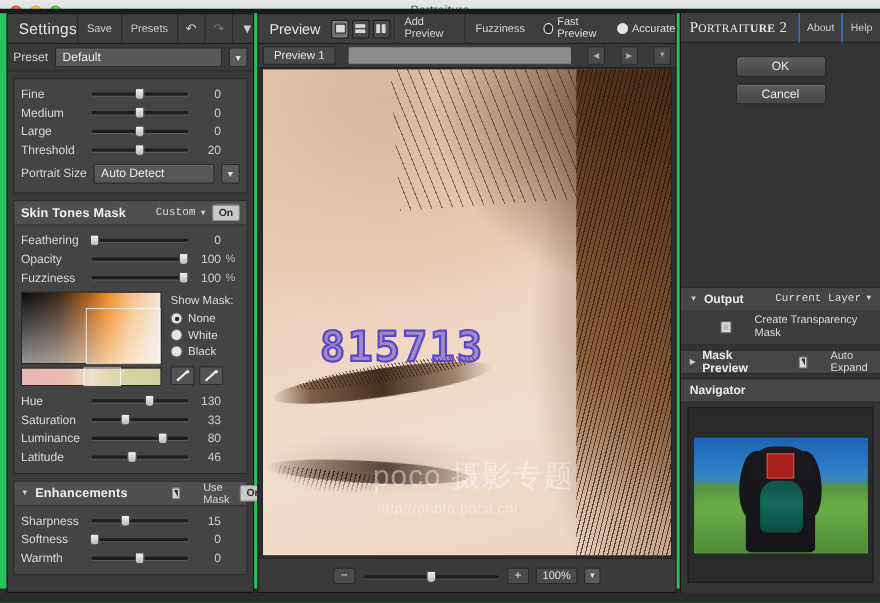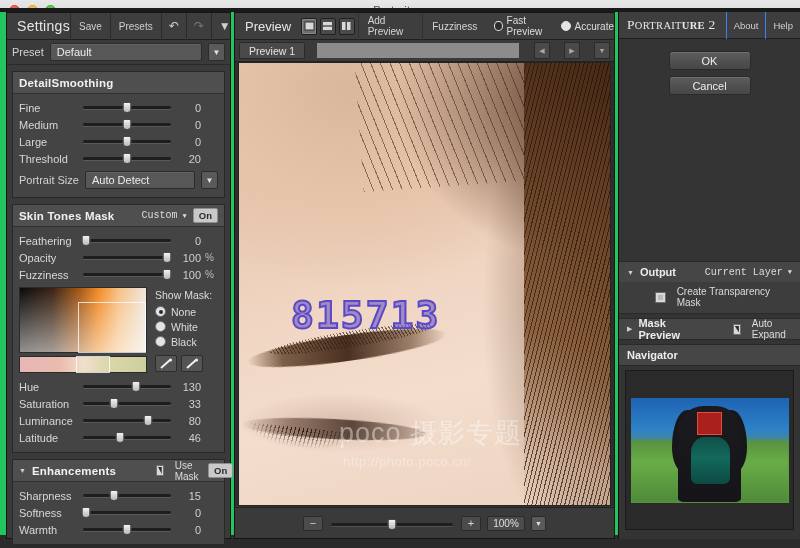--- a/index.html
+++ b/index.html
@@ -86,21 +86,21 @@
   .tri { font-size: 7px; color: #cfcfcf; }
   .spacer { flex: 1; }
   .mini-combo {
     font-size: 10px; color: #dcdcdc; display: flex; align-items: center; gap: 5px; font-family: Liberation Mono, monospace;
   }
   .onbtn {
     font-size: 9.5px; color: #2a2a2a; background: #c9c9c9;
     border: 1px solid #8f8f8f; border-radius: 2px; padding: 1px 5px;
     font-weight: bold;
   }
-  .chkrow { display: flex; align-items: center; gap: 11px; font-size: 10px; color: #dcdcdc; padding-left: 28px; }
+  .chkrow { display: flex; align-items: center; gap: 21px; font-size: 10px; color: #dcdcdc; padding-left: 28px; }
   .chk {
     width: 11px; height: 11px; background: #d8d8d8; border: 1px solid #6e6e6e;
     border-radius: 1px; position: relative;
   }
   .chk.on::after {
     content:''; position:absolute; left:1px; top:1px; right:1px; bottom:1px;
     background:#2c2c2c;
     clip-path: polygon(0 0, 100% 0, 100% 100%);
   }
   .chk.off::after {
@@ -430,23 +430,20 @@
         <div class="hbtn icon">▼</div>
       </div>
 
       <div class="preset-row">
         <span class="lbl">Preset</span>
         <div class="combo">Default</div>
         <div class="combo-arrow">▼</div>
       </div>
 
       <div class="section">
-        <div class="section-head">
-          <span class="section-title">DetailSmoothing</span>
-        </div>
         <div class="section-body">
 
           <div class="srow">
             <span class="name">Fine</span>
             <div class="track-wrap">
               <div class="track"></div>
               <div class="knob" style="left:50%"></div>
             </div>
             <span class="val">0</span>
             <span class="unit"></span>

